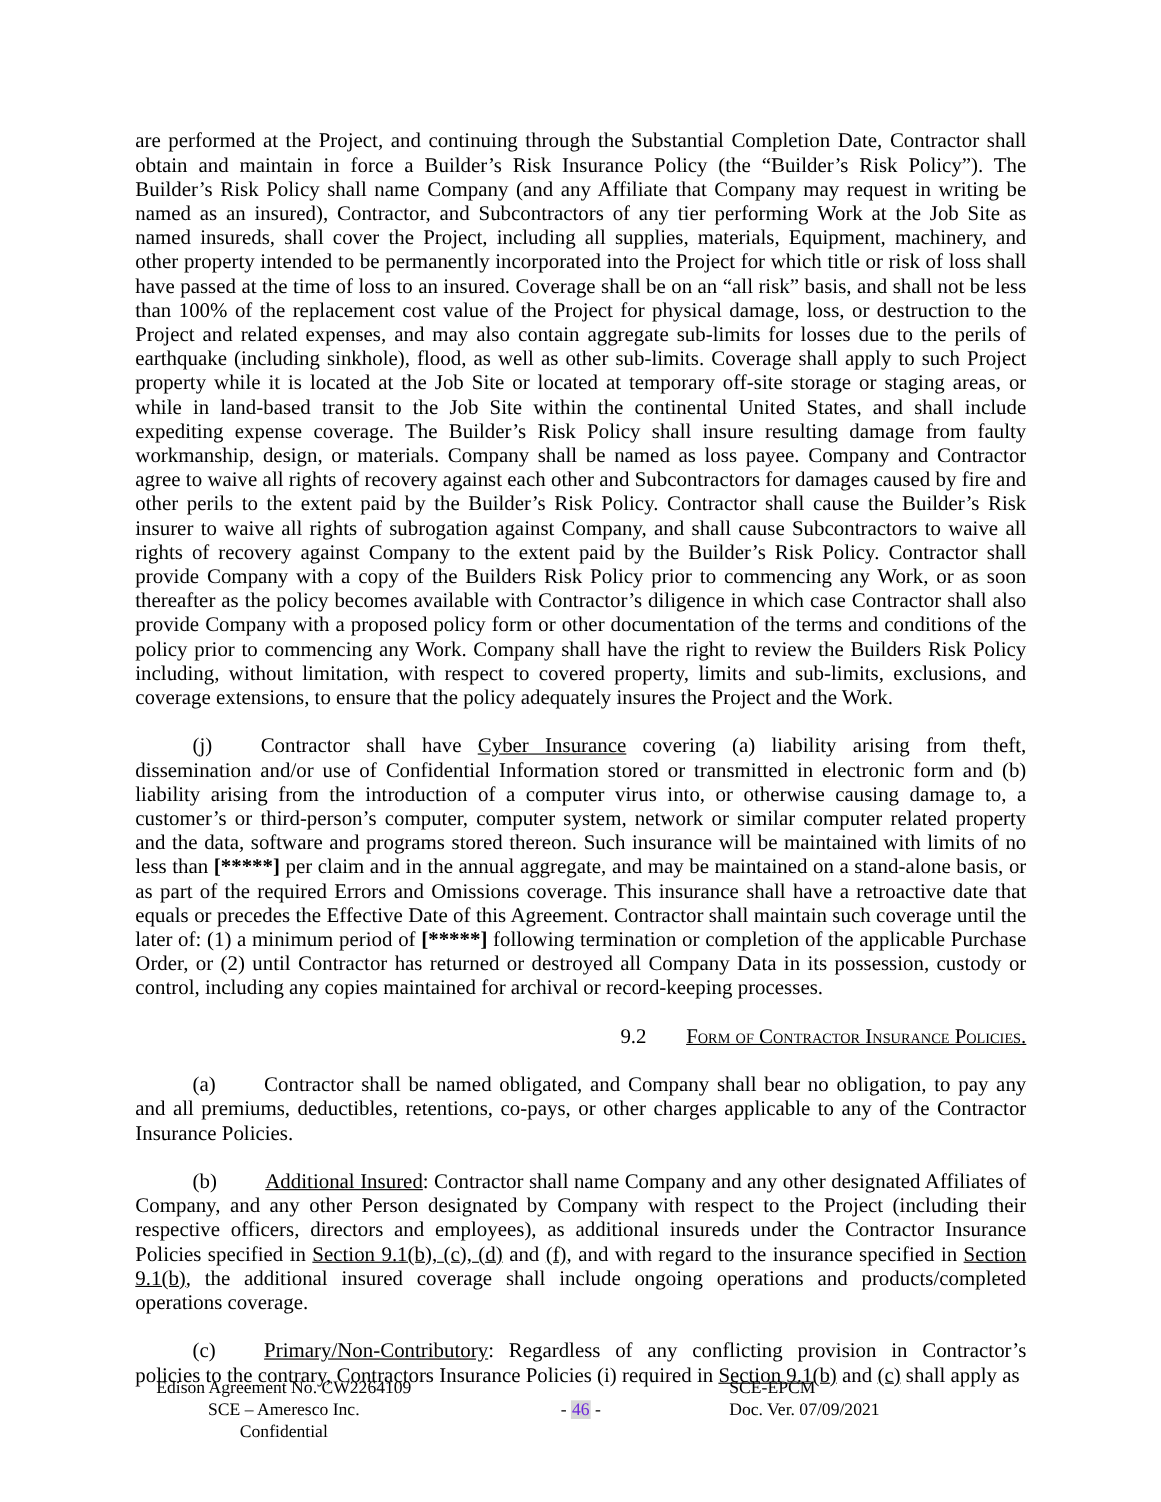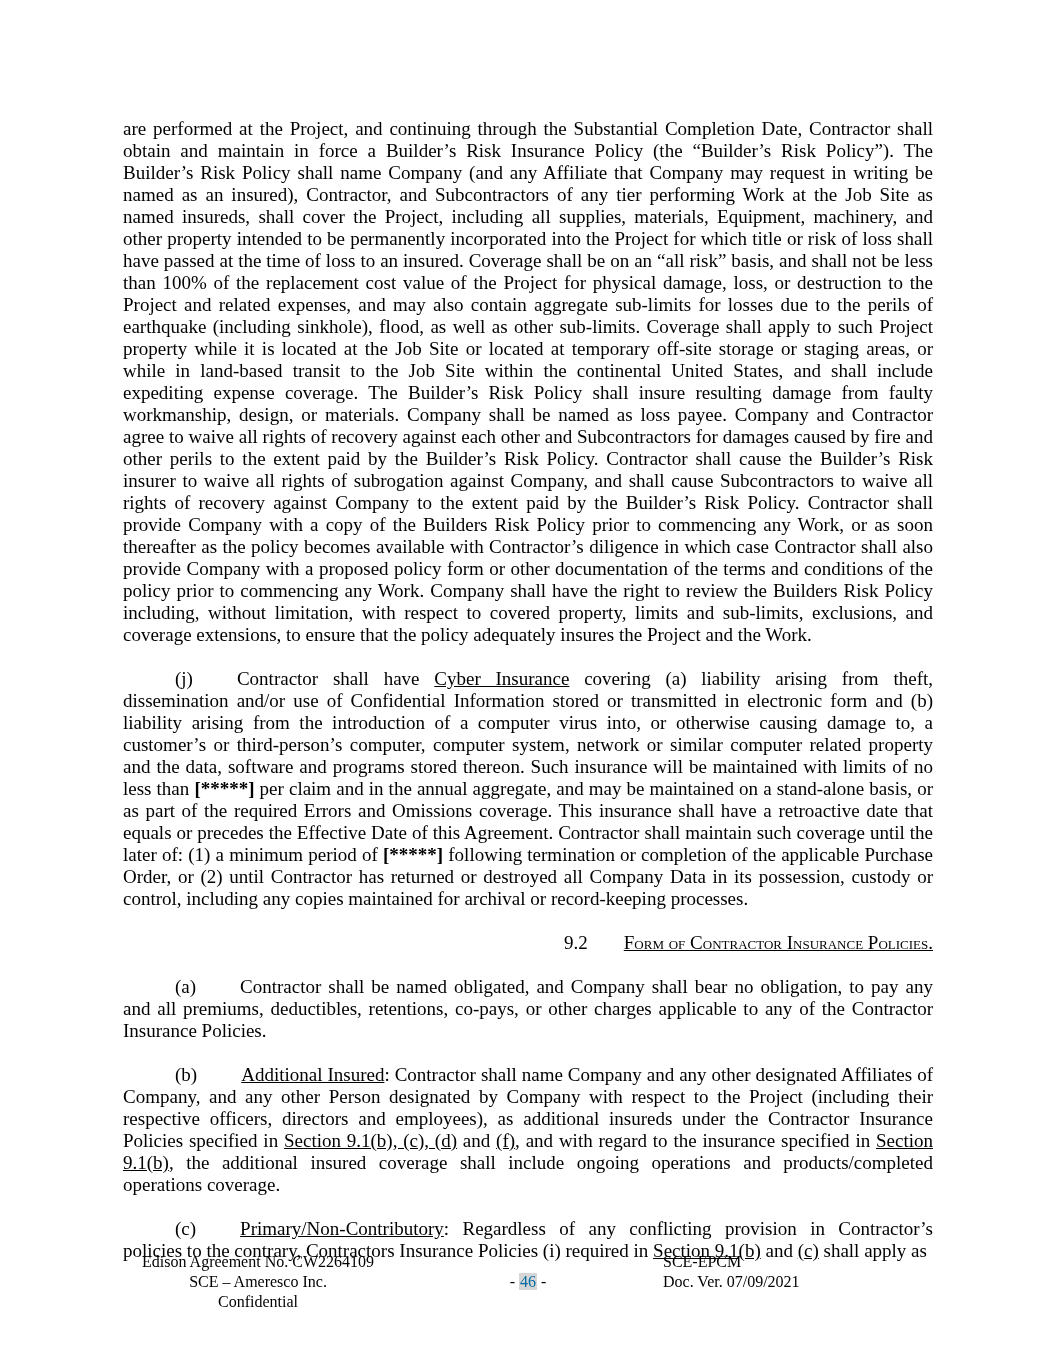--- a/index.html
+++ b/index.html
@@ -61,20 +61,20 @@
       <p class="body indent"><span class="">(b)</span><span class="tab" style="width: 44px;"></span><span class="u">Additional Insured</span><span class="">: Contractor shall name Company and any other designated Affiliates of Company, and any other Person designated by Company with respect to the Project (including their respective officers, directors and employees), as additional insureds under the Contractor Insurance Policies specified in </span><span class="u">Section 9.1(b), (c), (d)</span><span class=""> and </span><span class="u">(f)</span><span class="">, and with regard to the insurance specified in </span><span class="u">Section 9.1(b)</span><span class="">, the additional insured coverage shall include ongoing operations and products/completed operations coverage.</span></p>
       <p class="body indent"><span class="">(c)</span><span class="tab" style="width: 44px;"></span><span class="u">Primary/Non-Contributory</span><span class="">: Regardless of any conflicting provision in Contractor’s policies to the contrary, Contractors Insurance Policies (i) required in </span><span class="u">Section 9.1(b)</span><span class=""> and </span><span class="u">(c)</span><span class=""> shall apply as</span></p>
     </div>
 
   <div class="footer">
     <div class="footer-left">
       <div>Edison Agreement No. CW2264109</div>
       <div>SCE – Ameresco Inc.</div>
       <div>Confidential</div>
     </div>
-    <div class="footer-center"><span>- </span><span class="page-field" style="background: rgb(214, 214, 214); color: #0369a1;">46</span><span> -</span></div>
+    <div class="footer-center"><span>- </span><span class="page-field" style="background: rgb(214, 214, 214); color: #6d28d9;">46</span><span> -</span></div>
     <div class="footer-right">
       <div>SCE-EPCM</div>
       <div>Doc. Ver. 07/09/2021</div>
     </div>
   </div>
 
 </div>
 
 </body></html>

